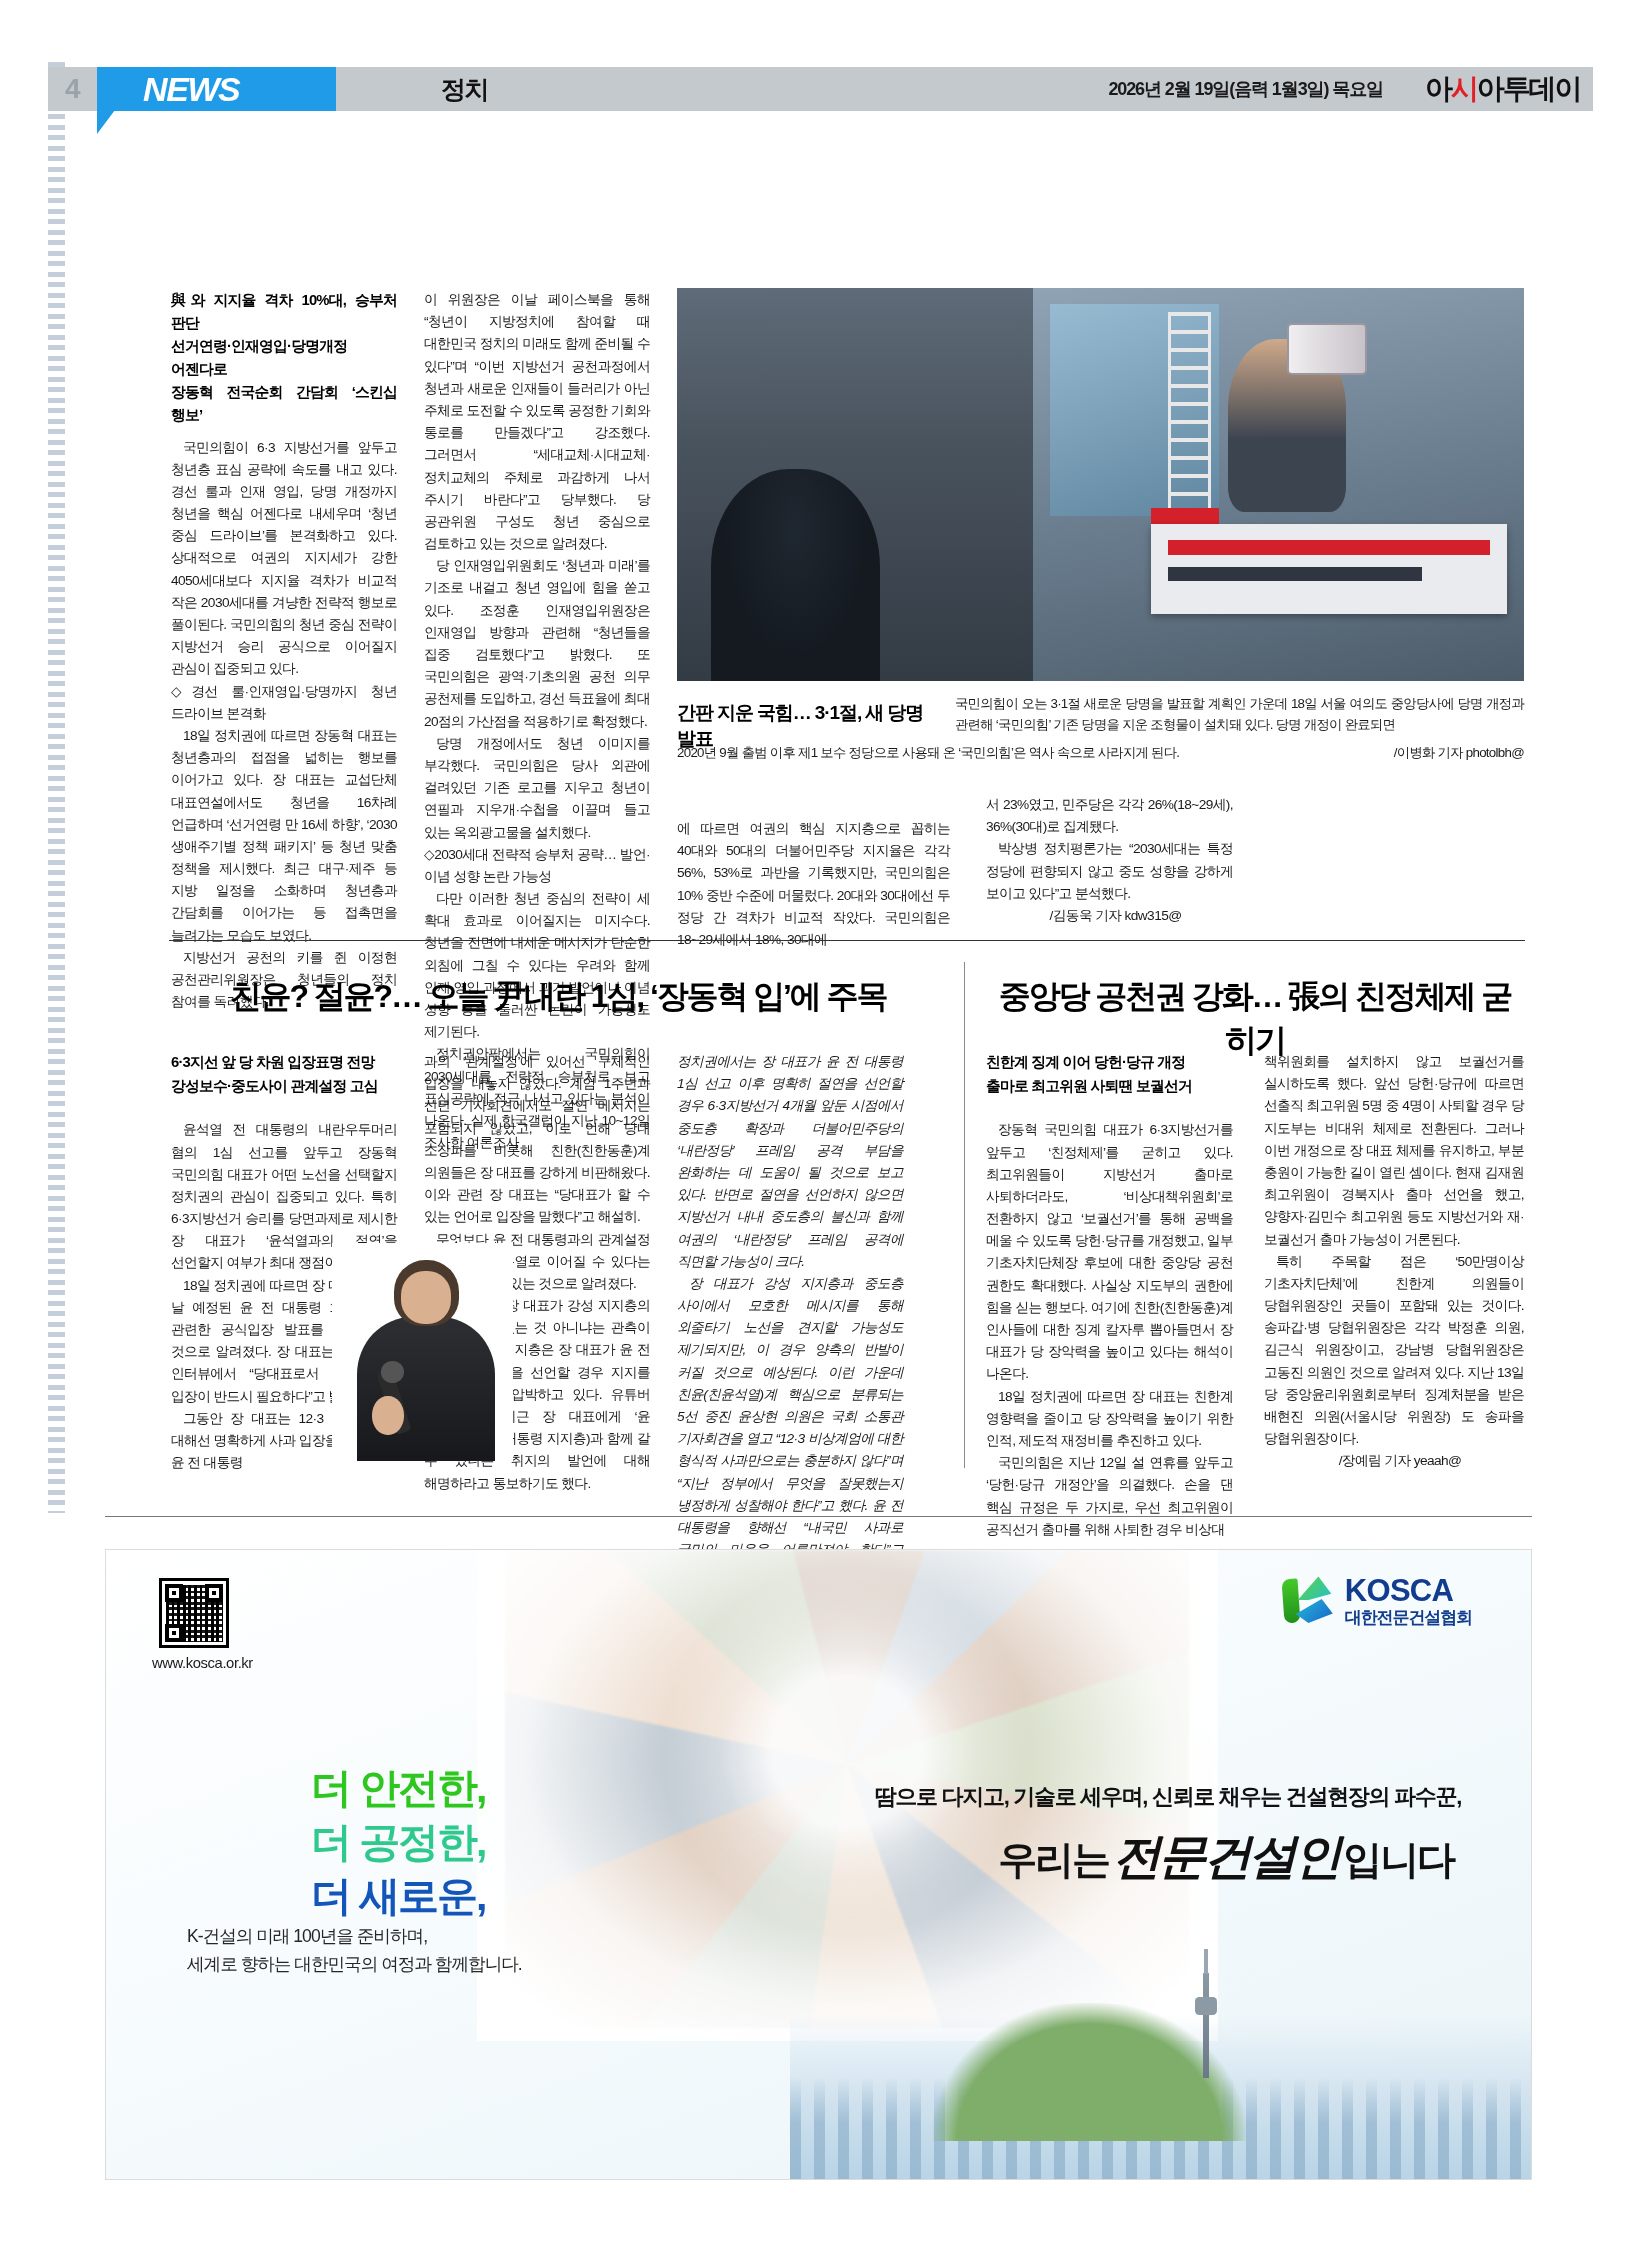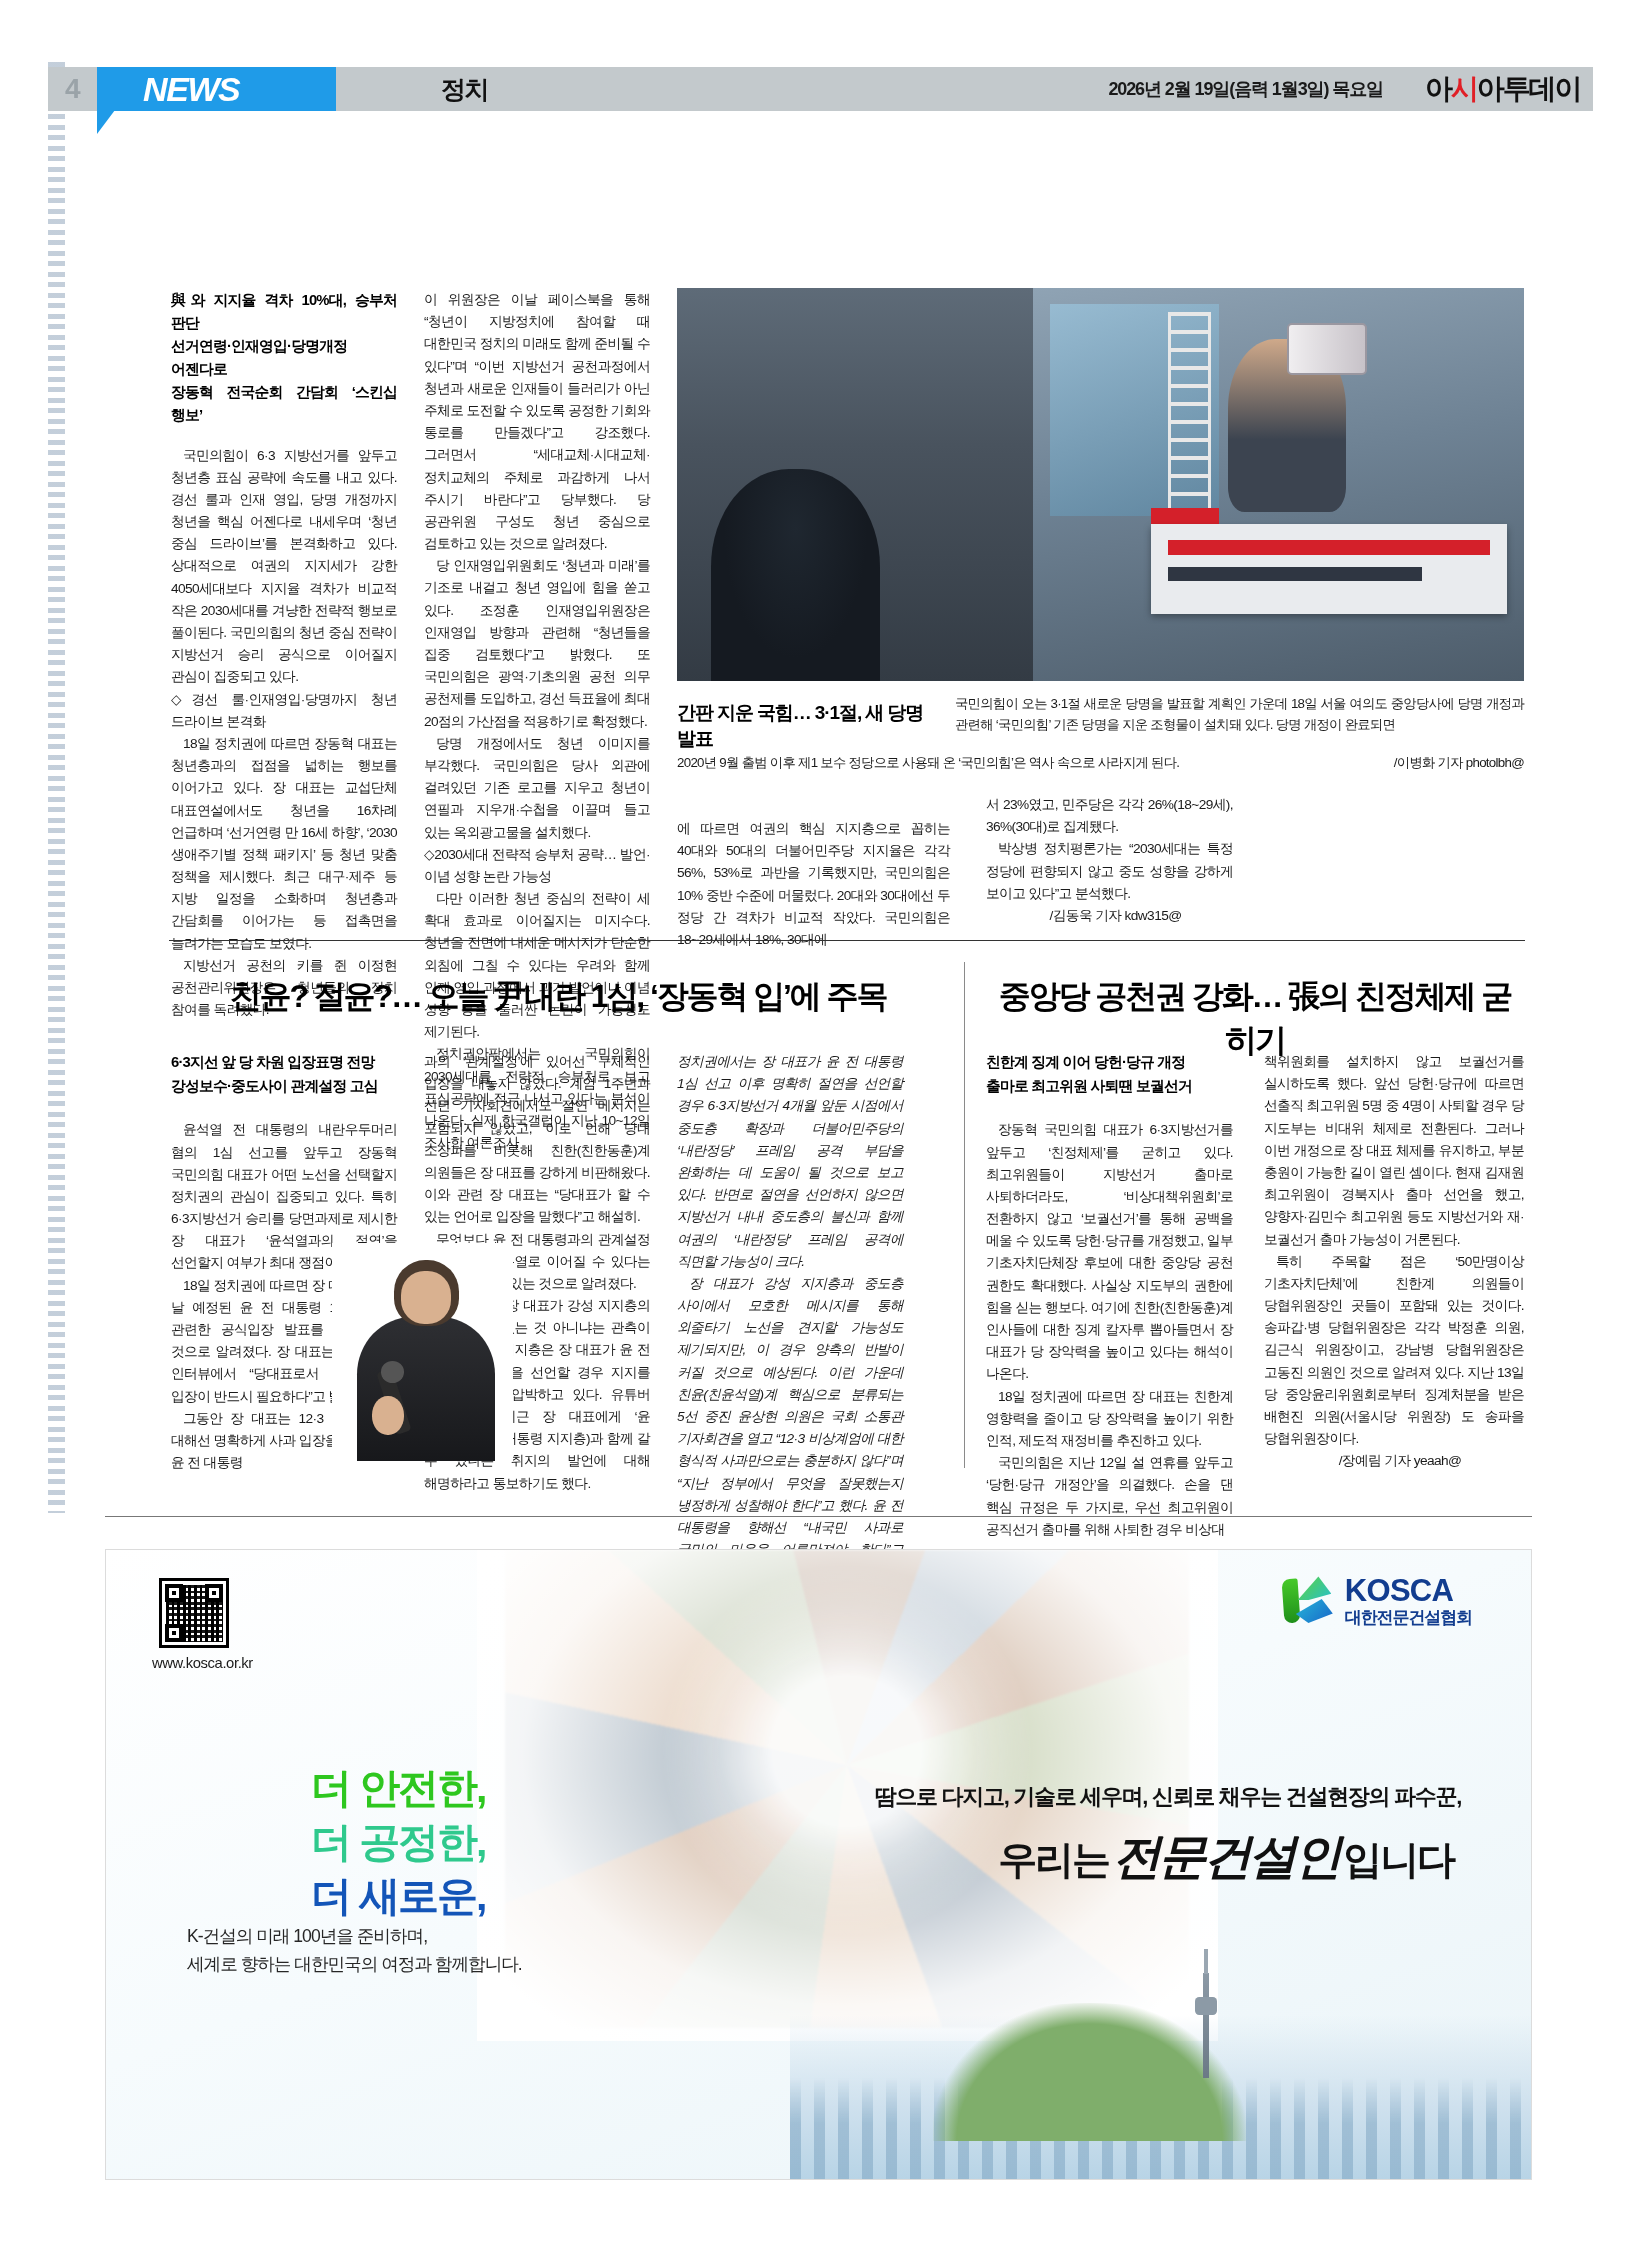--- a/index.html
+++ b/index.html
@@ -141,21 +141,21 @@
   }
   .col p { margin: 0 0 0 0; text-indent: 12px; }
   .col p.noind { text-indent: 0; }
 
   .deck {
     font-size: 14.8px;
     font-weight: bold;
     letter-spacing: -0.8px;
     line-height: 1.55;
     color: #000;
-    margin-bottom: 18px;
+    margin-bottom: 10px;
   }
 
   .c1 { left: 171px;  top: 289px; width: 226px; }
   .c2 { left: 424px;  top: 289px; width: 226px; }
 
   .c-mid  { left: 677px;  top: 794px; width: 273px; margin-top: 24px; }
   .c-mid2 { left: 986px; top: 794px; width: 247px; }
 
   
   .photo {
@@ -244,21 +244,21 @@
     letter-spacing: -0.7px;
     text-align: justify;
     color: #1a1a1a;
     margin-left: 278px;
     word-break: keep-all;
   }
   .cap-tail {
     font-size: 13.3px;
     letter-spacing: -0.7px;
     color: #1a1a1a;
-    margin-top: 19px;
+    margin-top: 9px;
     display: flex;
     justify-content: space-between;
     word-break: keep-all;
   }
 
   
   .rule {
     position: absolute;
     background: #777;
     height: 0.7px;

